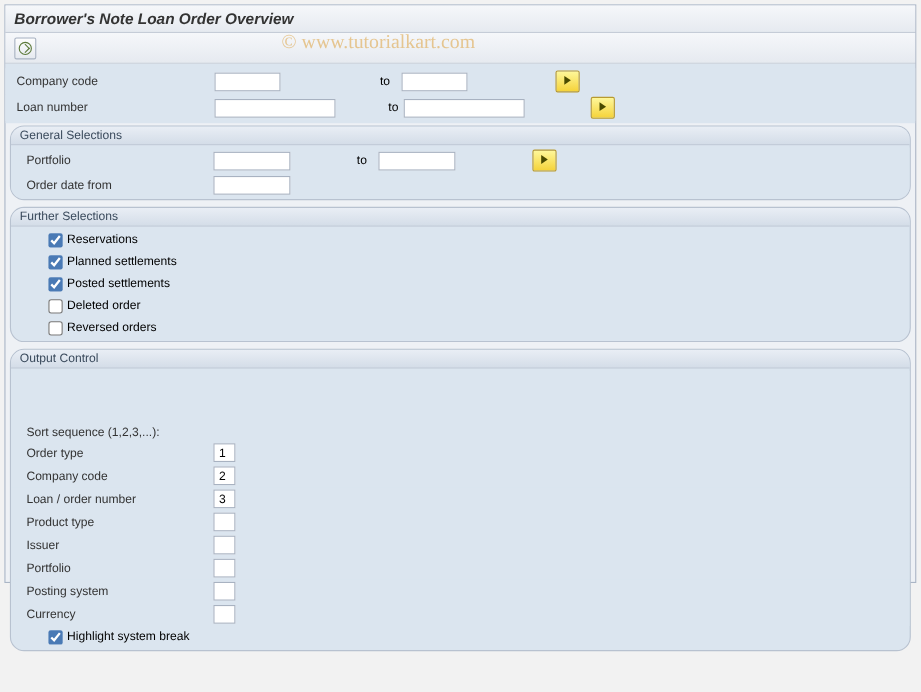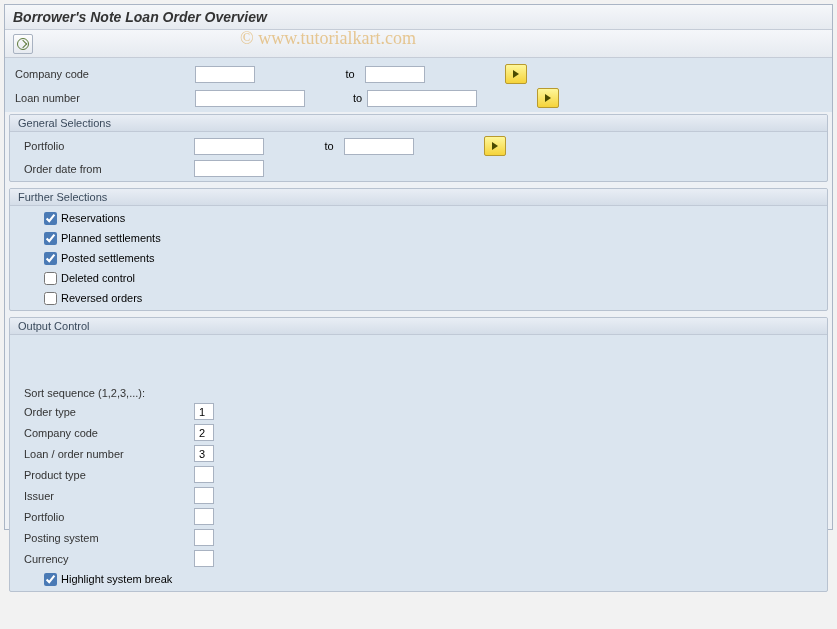--- a/index.html
+++ b/index.html
@@ -109,21 +109,21 @@
       content: '';
       display: inline-block;
       width: 0; height: 0;
       border-top: 4px solid transparent;
       border-bottom: 4px solid transparent;
       border-left: 6px solid #4a4a00;
     }
     .group {
       margin: 2px 4px 6px 4px;
       border: 1px solid #b8c2d0;
-      border-radius: 2px;
+      border-radius: 13px;
       background: #dbe5ef;
       overflow: hidden;
     }
     .group-header {
       background: linear-gradient(#e9eef5, #d4dde8);
       border-bottom: 1px solid #c0c9d6;
       padding: 2px 8px;
       color: #3a4a5c;
       font-size: 11px;
     }
@@ -138,21 +138,21 @@
     }
     input[type="checkbox"] {
       width: 13px;
       height: 13px;
       margin-right: 4px;
       accent-color: #4a7ab5;
     }
     .watermark {
       position: absolute;
       top: 28px;
-      left: 240px;
+      left: 256px;
       font-size: 18px;
       color: rgba(220, 160, 60, 0.55);
       font-family: Georgia, serif;
       pointer-events: none;
       z-index: 10;
     }
   </style>
 </head>
 <body>
 
@@ -225,21 +225,21 @@
         <div class="check-row">
             <input type="checkbox" checked="" style="">
             <span>Planned settlements</span>
           </div>
         <div class="check-row">
             <input type="checkbox" checked="" style="">
             <span>Posted settlements</span>
           </div>
         <div class="check-row">
             <input type="checkbox" style="">
-            <span>Deleted control</span>
+            <span>Deleted order</span>
           </div>
         <div class="check-row">
             <input type="checkbox" style="">
             <span>Reversed orders</span>
           </div>
       </div>
     </div>
 
     <div class="group">
       <div class="group-header">Output Control</div>

